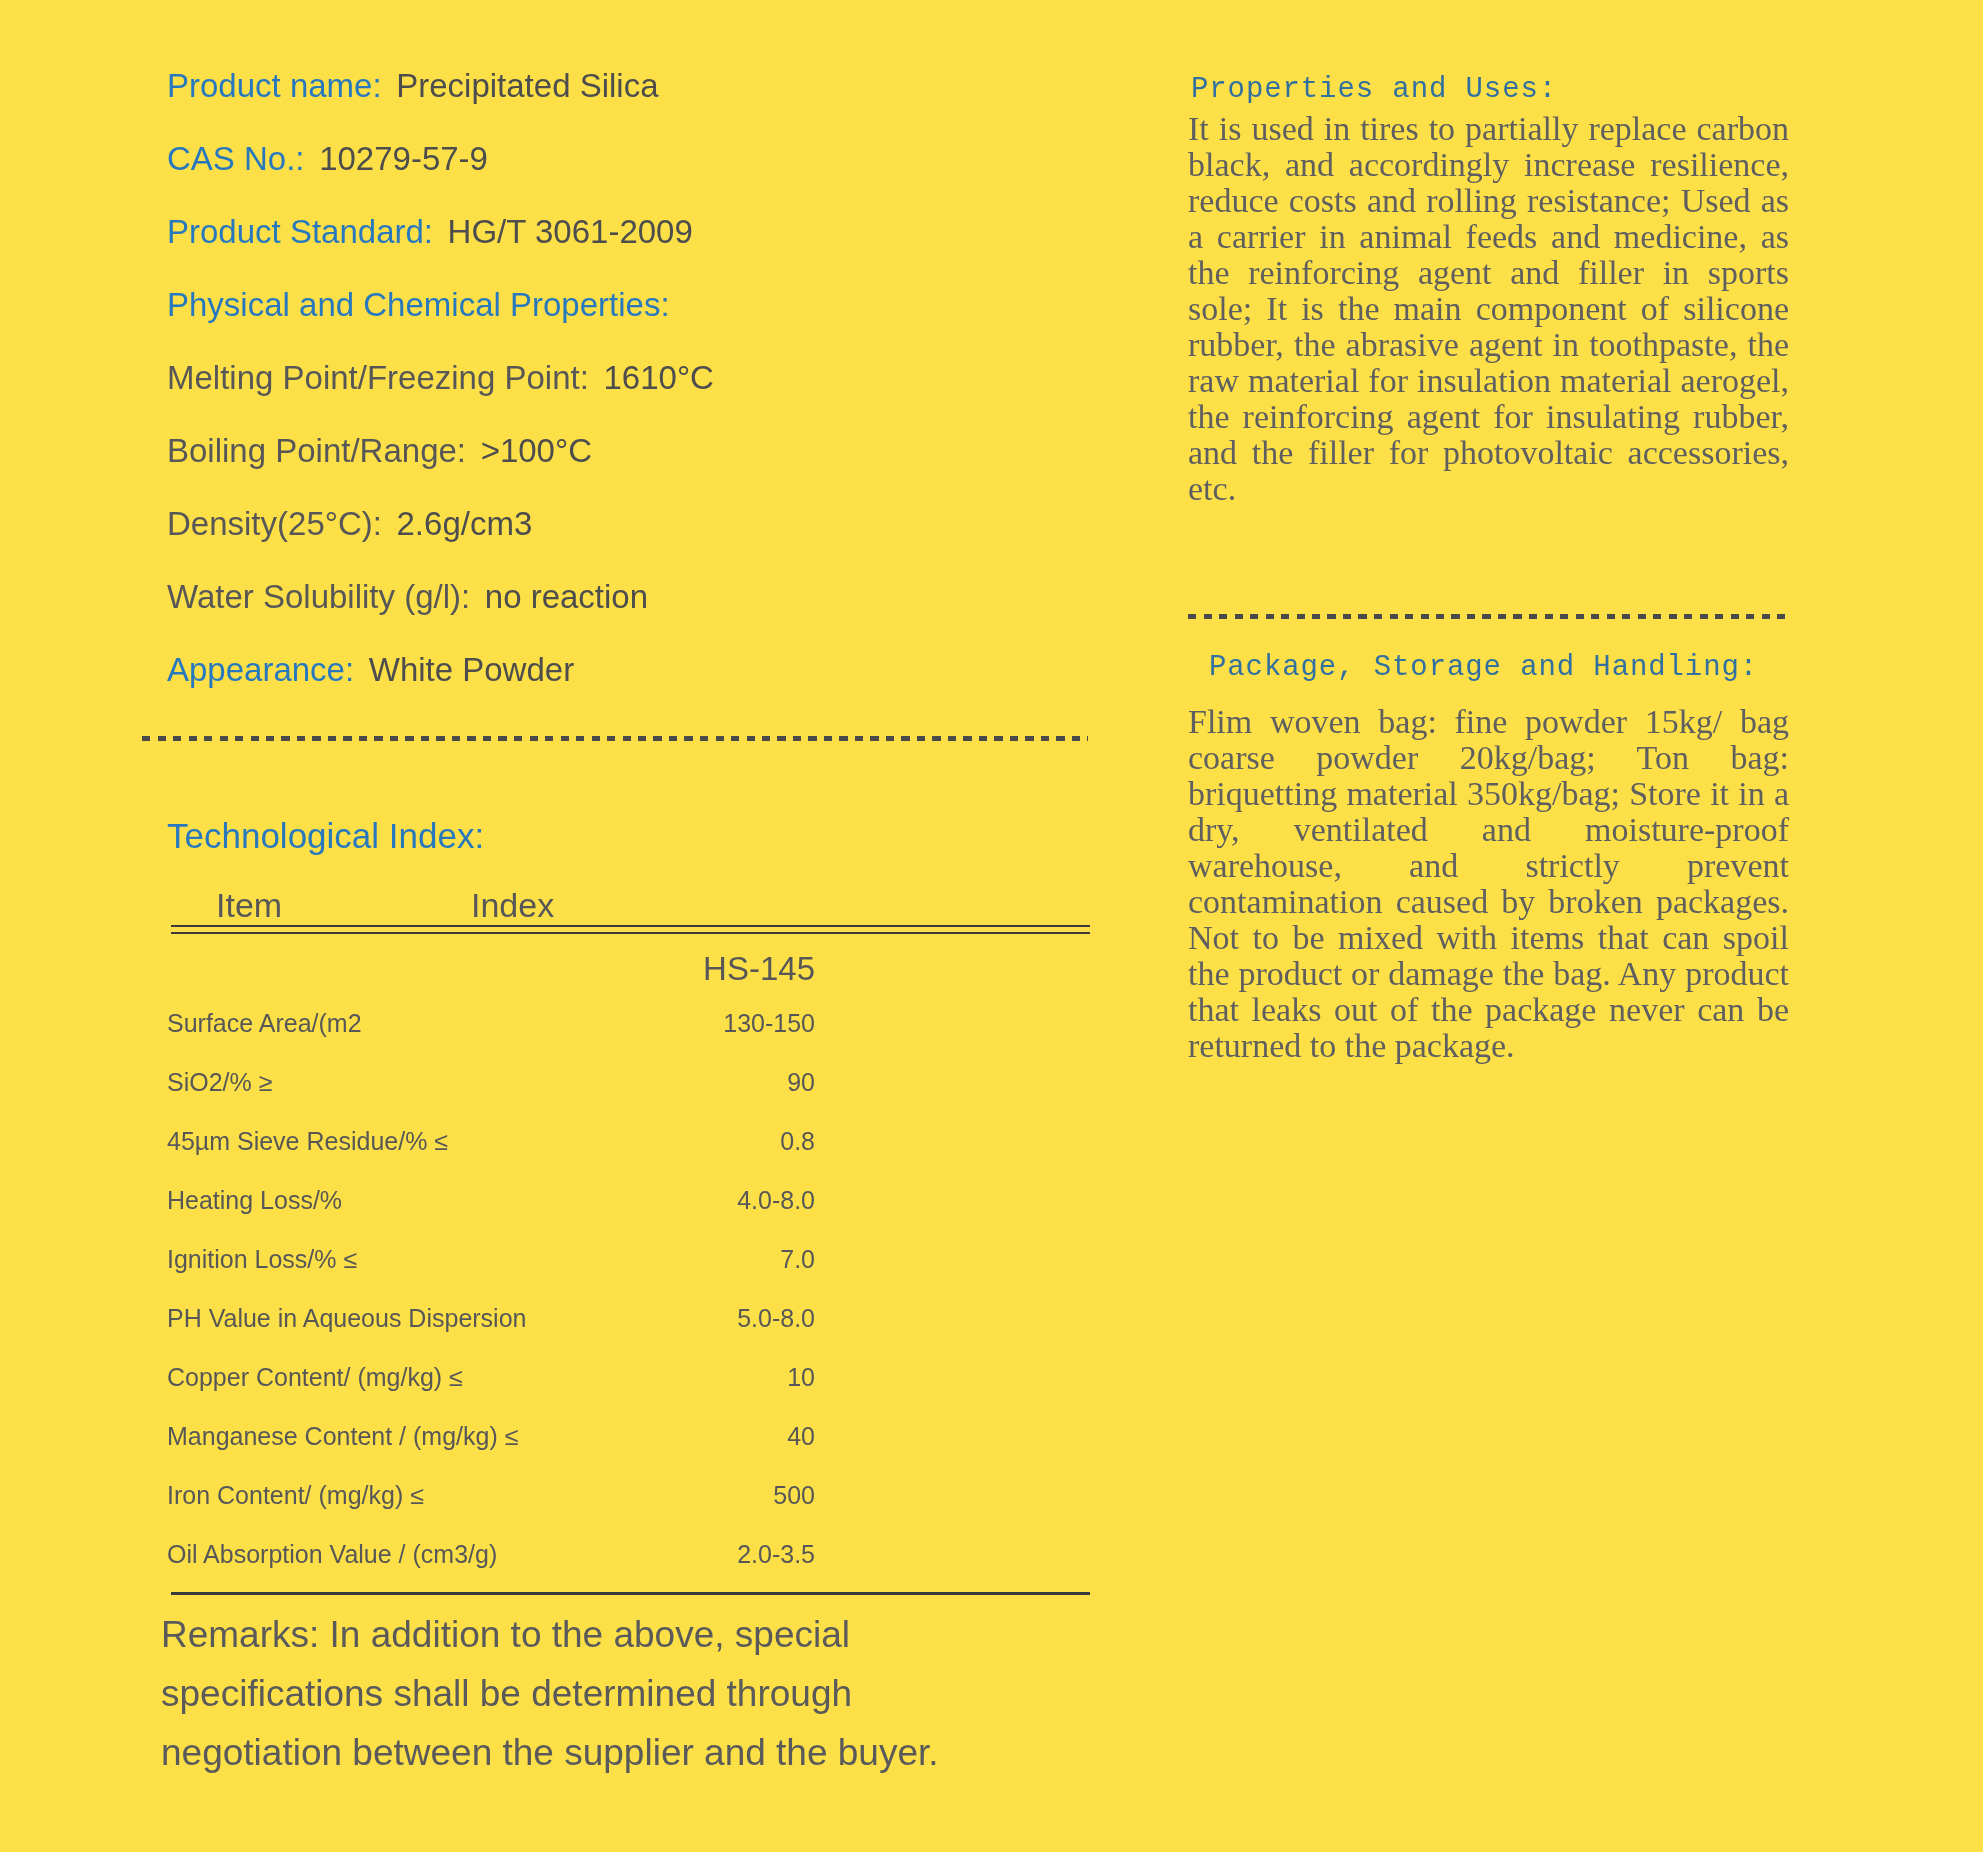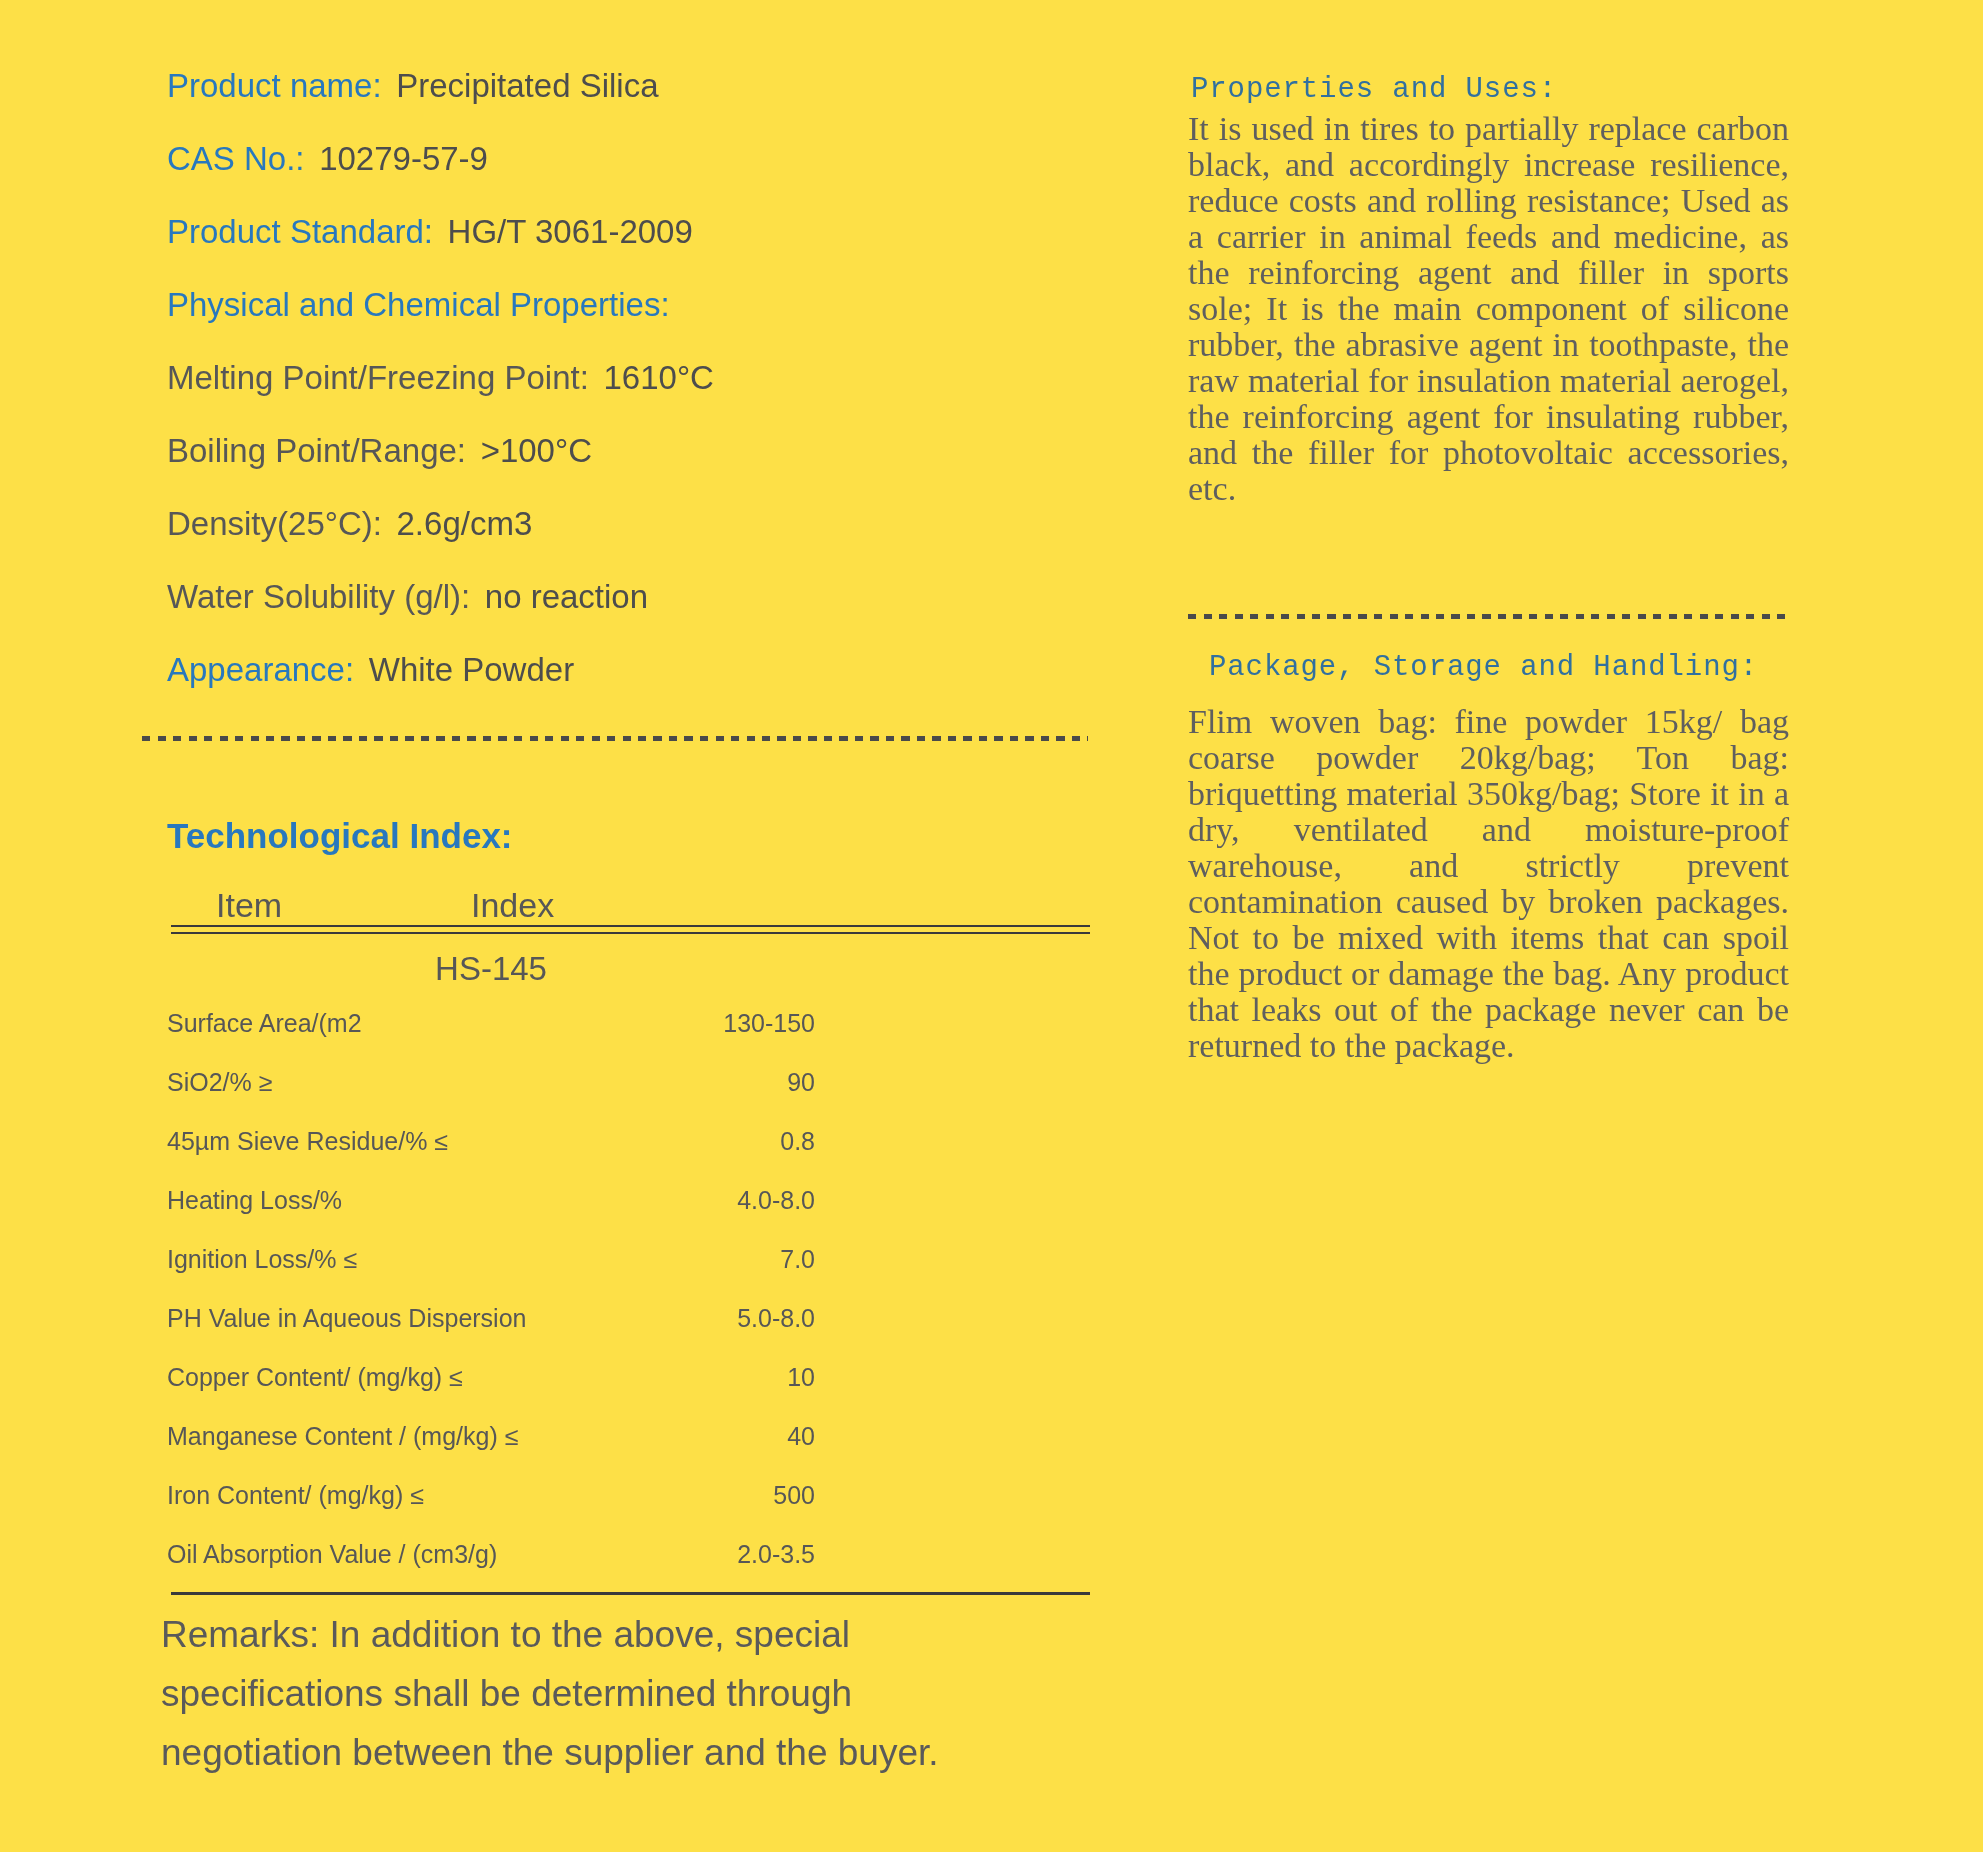--- a/index.html
+++ b/index.html
@@ -20,29 +20,29 @@
   .field{height:73px;white-space:nowrap;font-size:33px;line-height:40px;color:var(--gray);}
   .field .lbl{margin-right:14.6px;}
   .field.accent .lbl{color:var(--accent);}
   .field .val{color:#4d4d4d;}
 
   .dash-left{position:absolute;left:142px;top:736px;width:946px;height:4.6px;
     background:repeating-linear-gradient(90deg,#4a4a4a 0 8.2px,transparent 8.2px 15.5px);}
   .dash-right{position:absolute;left:1188px;top:614px;width:600px;height:4.6px;
     background:repeating-linear-gradient(90deg,#4a4a4a 0 8.2px,transparent 8.2px 15.5px);}
 
-  .tech-heading{position:absolute;left:167px;top:816px;font-size:35px;color:var(--accent);white-space:nowrap;font-weight:bold;}
+  .tech-heading{position:absolute;left:167px;top:816px;font-size:35px;color:var(--accent);white-space:nowrap;}
 
   .thead{position:absolute;left:167px;top:886px;width:648px;font-size:34px;color:var(--gray);}
   .thead .col-item{position:absolute;left:49px;}
   .thead .col-index{position:absolute;left:304px;}
 
   .double-rule{position:absolute;left:171px;top:925px;width:919px;height:4.6px;
     border-top:2.7px solid var(--line);border-bottom:2.7px solid var(--line);}
-  .grade{position:absolute;left:167px;top:950px;width:648px;text-align:center;font-size:33px;color:var(--gray);}
+  .grade{position:absolute;left:167px;top:950px;width:648px;text-align:right;font-size:33px;color:var(--gray);}
   .trows{position:absolute;left:167px;top:1003px;width:648px;}
   .trow{height:59px;display:flex;justify-content:space-between;align-items:flex-start;
     font-size:25px;line-height:40px;color:var(--gray);white-space:nowrap;}
   .trow .iv{text-align:right;}
   .bottom-rule{position:absolute;left:171px;top:1592px;width:919px;height:0;border-top:3.7px solid var(--line);}
 
   .remarks{position:absolute;left:161px;top:1605px;width:786px;font-size:37px;line-height:59px;color:#5a5a5a;}
 
   
   .r-heading{position:absolute;left:1191px;font-size:29px;color:var(--head-blue);

